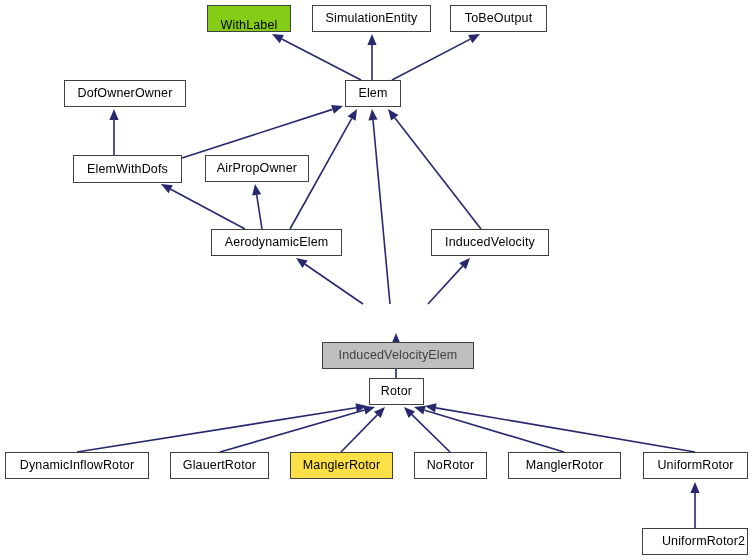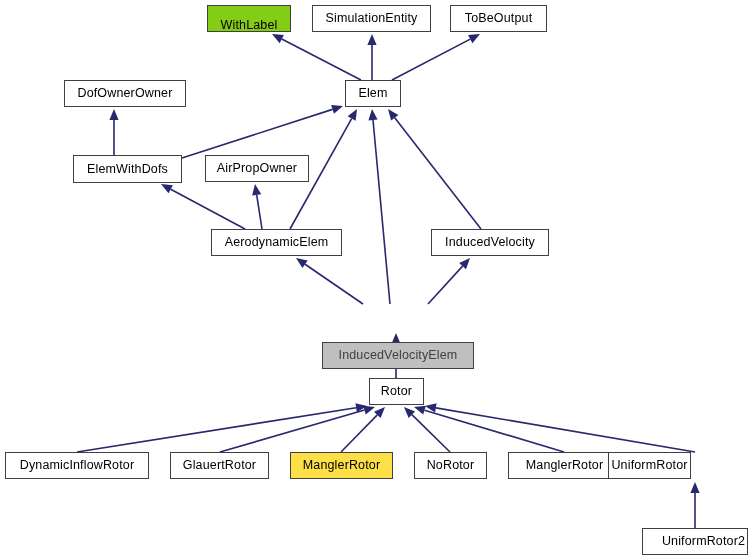--- a/index.html
+++ b/index.html
@@ -177,20 +177,20 @@
       </div>
       <div class="node-box" style="left: 290px; top: 452px; width: 103px; height: 27px; border-color: rgb(64, 64, 64); background: #fde047; color: rgb(0, 0, 0);">
         <span class="node-label">ManglerRotor</span>
       </div>
       <div class="node-box" style="left: 414px; top: 452px; width: 73px; height: 27px; border-color: rgb(64, 64, 64); background: rgb(255, 255, 255); color: rgb(0, 0, 0); justify-content: center;">
         <span class="node-label">NoRotor</span>
       </div>
       <div class="node-box" style="left: 508px; top: 452px; width: 113px; height: 27px; border-color: rgb(64, 64, 64); background: rgb(255, 255, 255); color: rgb(0, 0, 0);">
         <span class="node-label">ManglerRotor</span>
       </div>
-      <div class="node-box" style="left: 608px; top: 452px; width: 83px; height: 27px; border-color: rgb(64, 64, 64); background: rgb(255, 255, 255); color: rgb(0, 0, 0);">
+      <div class="node-box" style="left: 643px; top: 452px; width: 105px; height: 27px; border-color: rgb(64, 64, 64); background: rgb(255, 255, 255); color: rgb(0, 0, 0);">
         <span class="node-label">UniformRotor</span>
       </div>
       <div class="node-box" style="left: 642px; top: 528px; width: 106px; height: 27px; border-color: rgb(64, 64, 64); background: rgb(255, 255, 255); color: rgb(0, 0, 0); padding-left: 17px;">
         <span class="node-label">UniformRotor2</span>
       </div>
     </div>
 </div>
 
 </body></html>

